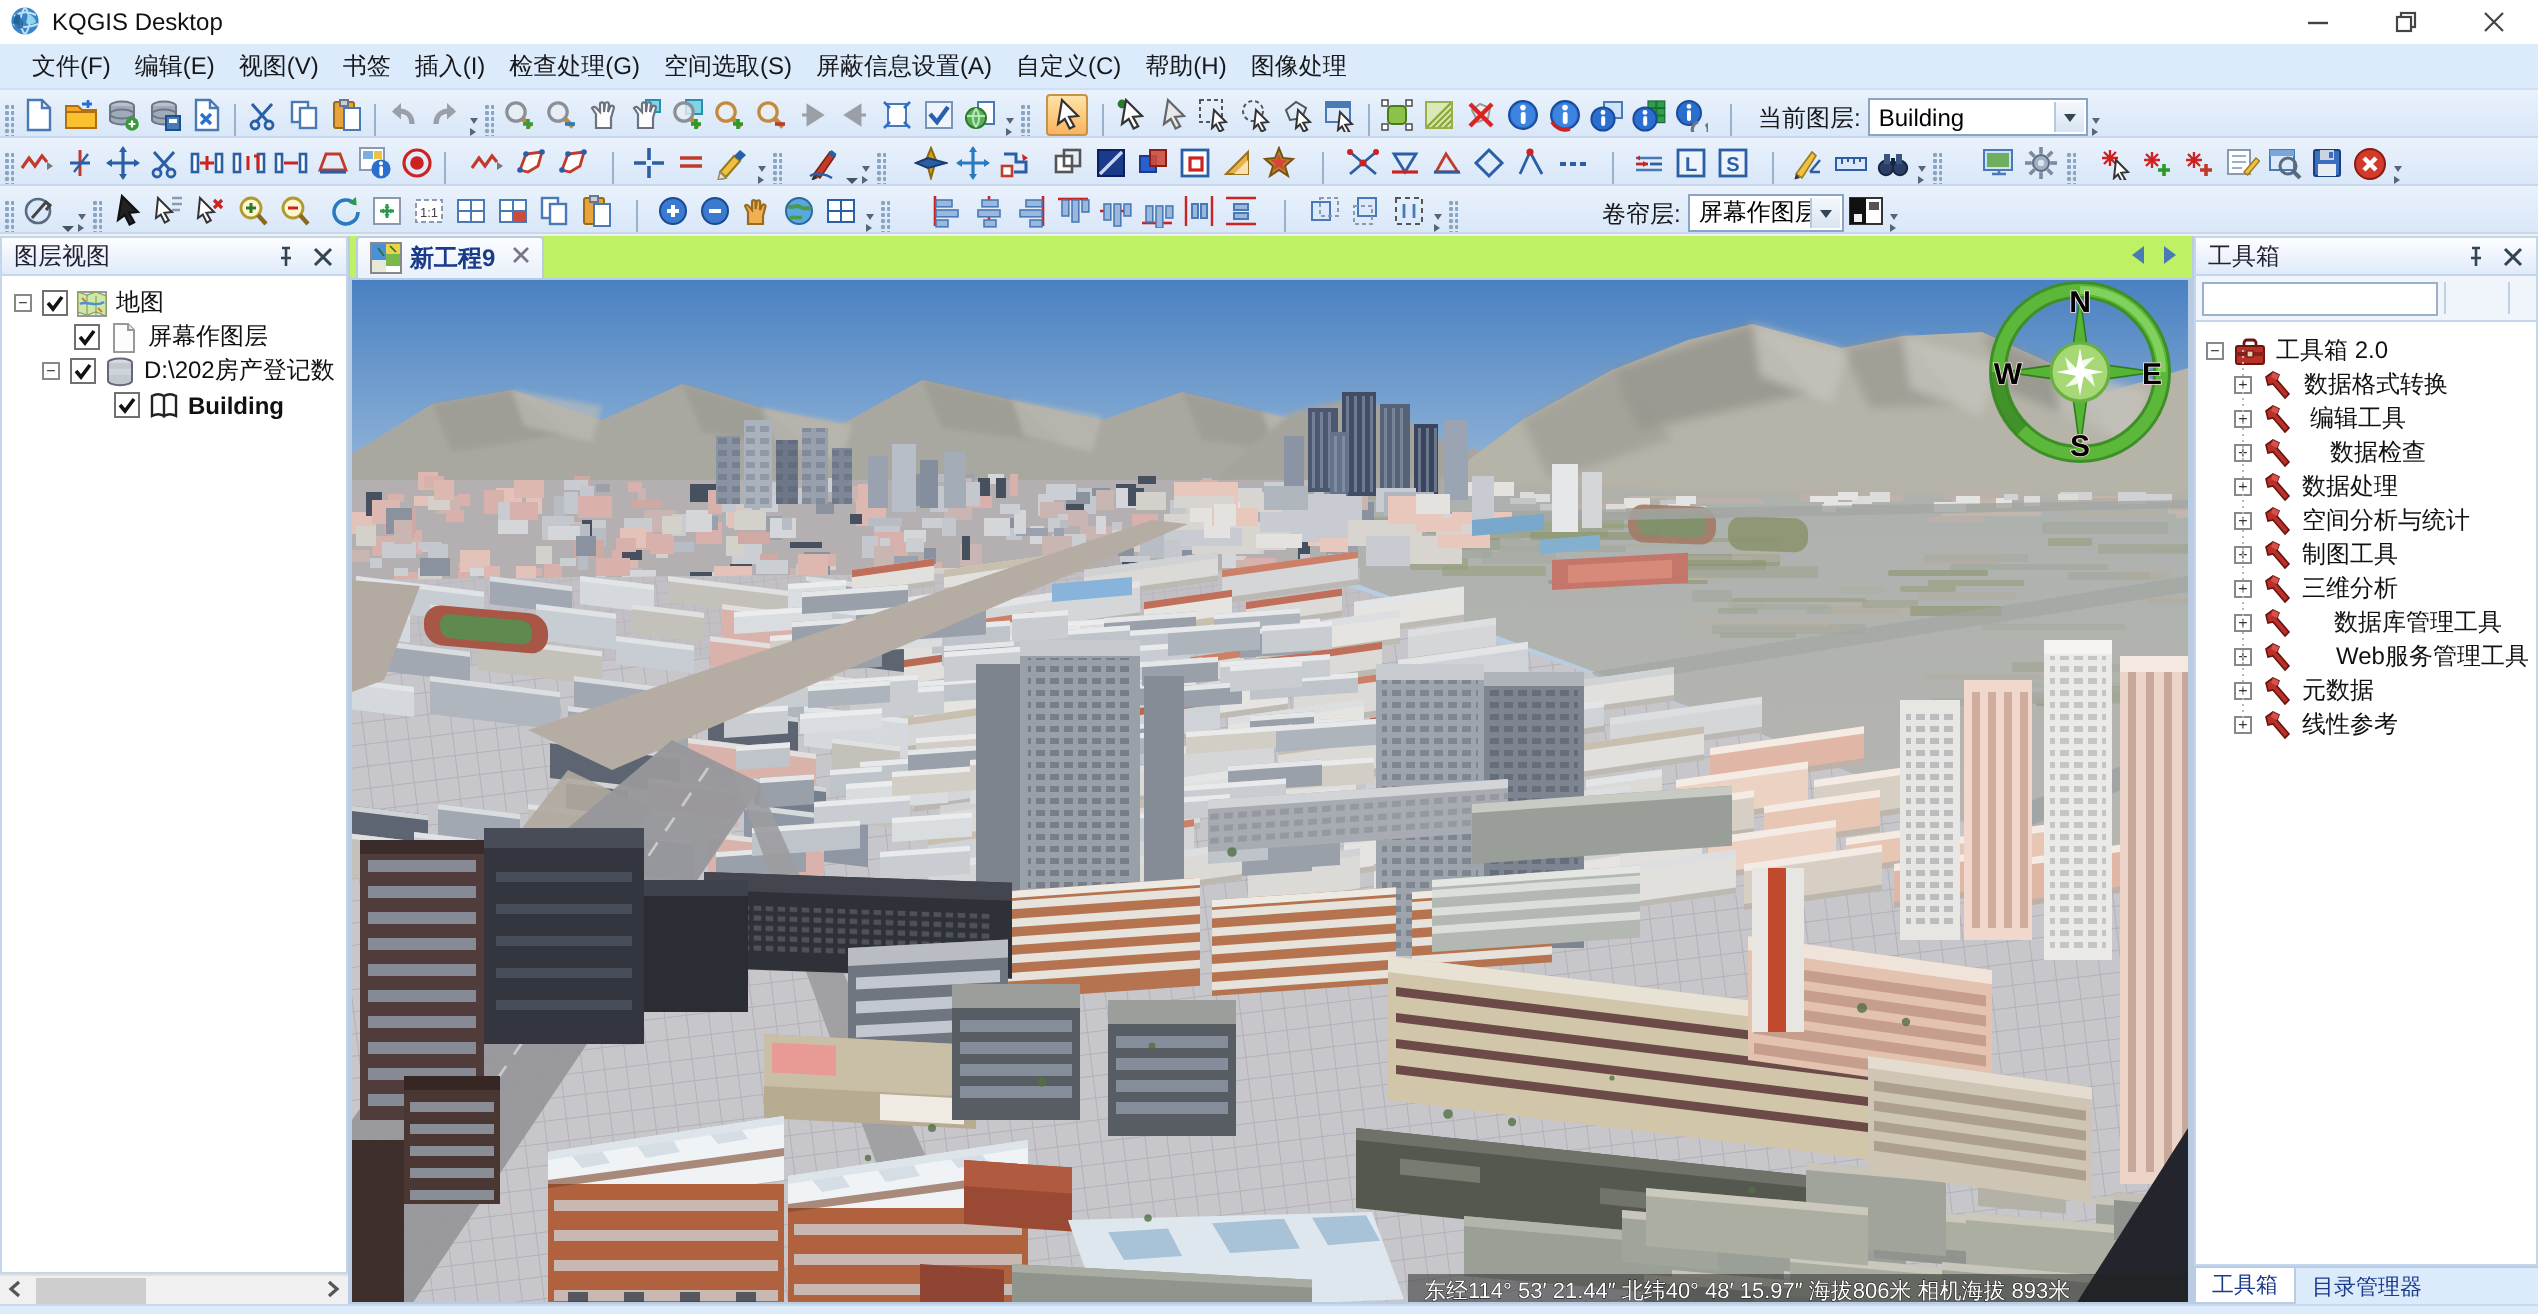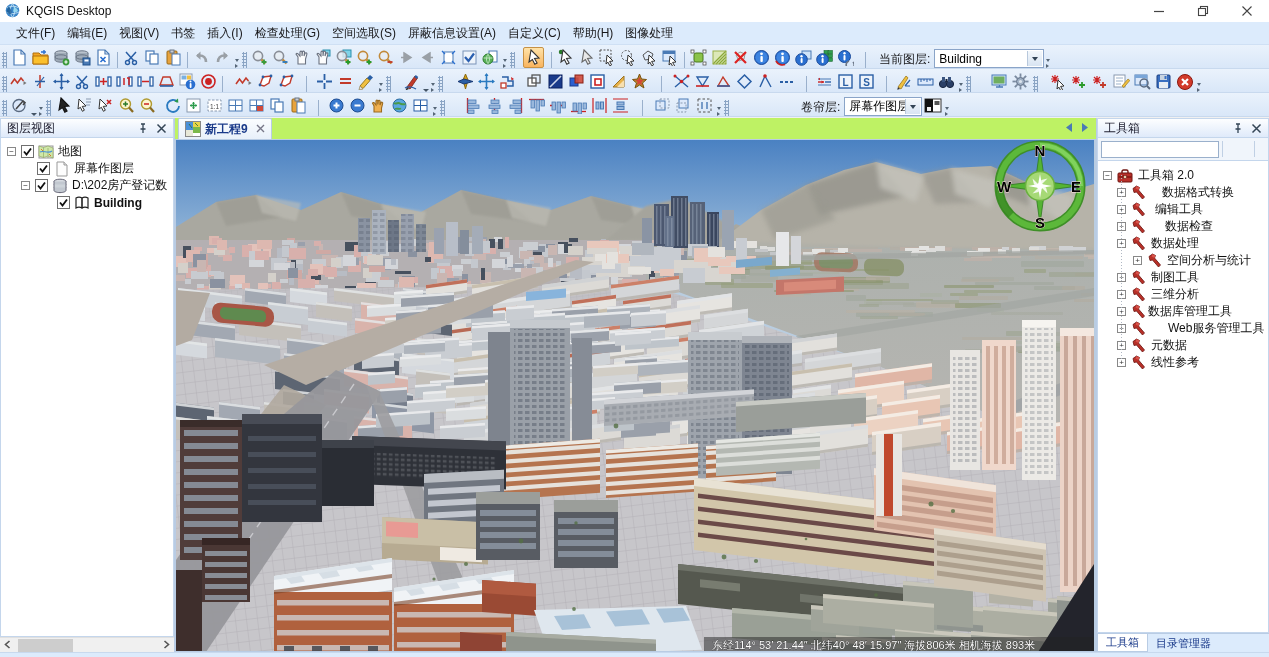--- a/index.html
+++ b/index.html
@@ -2846,21 +2846,21 @@
             <rect x="6.5" y="7.5" width="3" height="3" fill="#e8d0b0" stroke="#701410" stroke-width="0.6"></rect>
           </svg>
           <span style="margin-left:5px">工具箱 2.0</span>
         </div>
         <div class="trow" style="padding-left:19px">
           <span class="expbox">+</span>
           <svg width="15" height="15" viewBox="0 0 15 15">
             <path d="M2 3.5L5.5 1l3 1.5-1 2.5 6 7-2 2-6-7-2.5.5z" fill="#b83028" stroke="#6a1410" stroke-width="0.8"></path>
             <path d="M5.5 1l3 1.5-1 2.5-3-1.5z" fill="#d8524a"></path>
           </svg>
-          <span style="margin-left:16px">数据格式转换</span>
+          <span style="margin-left:6px">数据格式转换</span>
         </div>
         <div class="trow" style="padding-left:19px">
           <span class="expbox">+</span>
           <svg width="15" height="15" viewBox="0 0 15 15">
             <path d="M2 3.5L5.5 1l3 1.5-1 2.5 6 7-2 2-6-7-2.5.5z" fill="#b83028" stroke="#6a1410" stroke-width="0.8"></path>
             <path d="M5.5 1l3 1.5-1 2.5-3-1.5z" fill="#d8524a"></path>
           </svg>
           <span style="margin-left:9px">编辑工具</span>
         </div>
         <div class="trow" style="padding-left:19px">
@@ -2872,21 +2872,21 @@
           <span style="margin-left:19px">数据检查</span>
         </div>
         <div class="trow" style="padding-left:19px">
           <span class="expbox">+</span>
           <svg width="15" height="15" viewBox="0 0 15 15">
             <path d="M2 3.5L5.5 1l3 1.5-1 2.5 6 7-2 2-6-7-2.5.5z" fill="#b83028" stroke="#6a1410" stroke-width="0.8"></path>
             <path d="M5.5 1l3 1.5-1 2.5-3-1.5z" fill="#d8524a"></path>
           </svg>
           <span style="margin-left:5px">数据处理</span>
         </div>
-        <div class="trow" style="padding-left:35px">
+        <div class="trow" style="padding-left:19px">
           <span class="expbox">+</span>
           <svg width="15" height="15" viewBox="0 0 15 15">
             <path d="M2 3.5L5.5 1l3 1.5-1 2.5 6 7-2 2-6-7-2.5.5z" fill="#b83028" stroke="#6a1410" stroke-width="0.8"></path>
             <path d="M5.5 1l3 1.5-1 2.5-3-1.5z" fill="#d8524a"></path>
           </svg>
           <span style="margin-left:5px">空间分析与统计</span>
         </div>
         <div class="trow" style="padding-left:19px">
           <span class="expbox">+</span>
           <svg width="15" height="15" viewBox="0 0 15 15">
@@ -2902,21 +2902,21 @@
             <path d="M5.5 1l3 1.5-1 2.5-3-1.5z" fill="#d8524a"></path>
           </svg>
           <span style="margin-left:5px">三维分析</span>
         </div>
         <div class="trow" style="padding-left:19px">
           <span class="expbox">+</span>
           <svg width="15" height="15" viewBox="0 0 15 15">
             <path d="M2 3.5L5.5 1l3 1.5-1 2.5 6 7-2 2-6-7-2.5.5z" fill="#b83028" stroke="#6a1410" stroke-width="0.8"></path>
             <path d="M5.5 1l3 1.5-1 2.5-3-1.5z" fill="#d8524a"></path>
           </svg>
-          <span style="margin-left:2px">数据库管理工具</span>
+          <span style="margin-left:21px">数据库管理工具</span>
         </div>
         <div class="trow" style="padding-left:19px">
           <span class="expbox">+</span>
           <svg width="15" height="15" viewBox="0 0 15 15">
             <path d="M2 3.5L5.5 1l3 1.5-1 2.5 6 7-2 2-6-7-2.5.5z" fill="#b83028" stroke="#6a1410" stroke-width="0.8"></path>
             <path d="M5.5 1l3 1.5-1 2.5-3-1.5z" fill="#d8524a"></path>
           </svg>
           <span style="margin-left:22px">Web服务管理工具</span>
         </div>
         <div class="trow" style="padding-left:19px">

